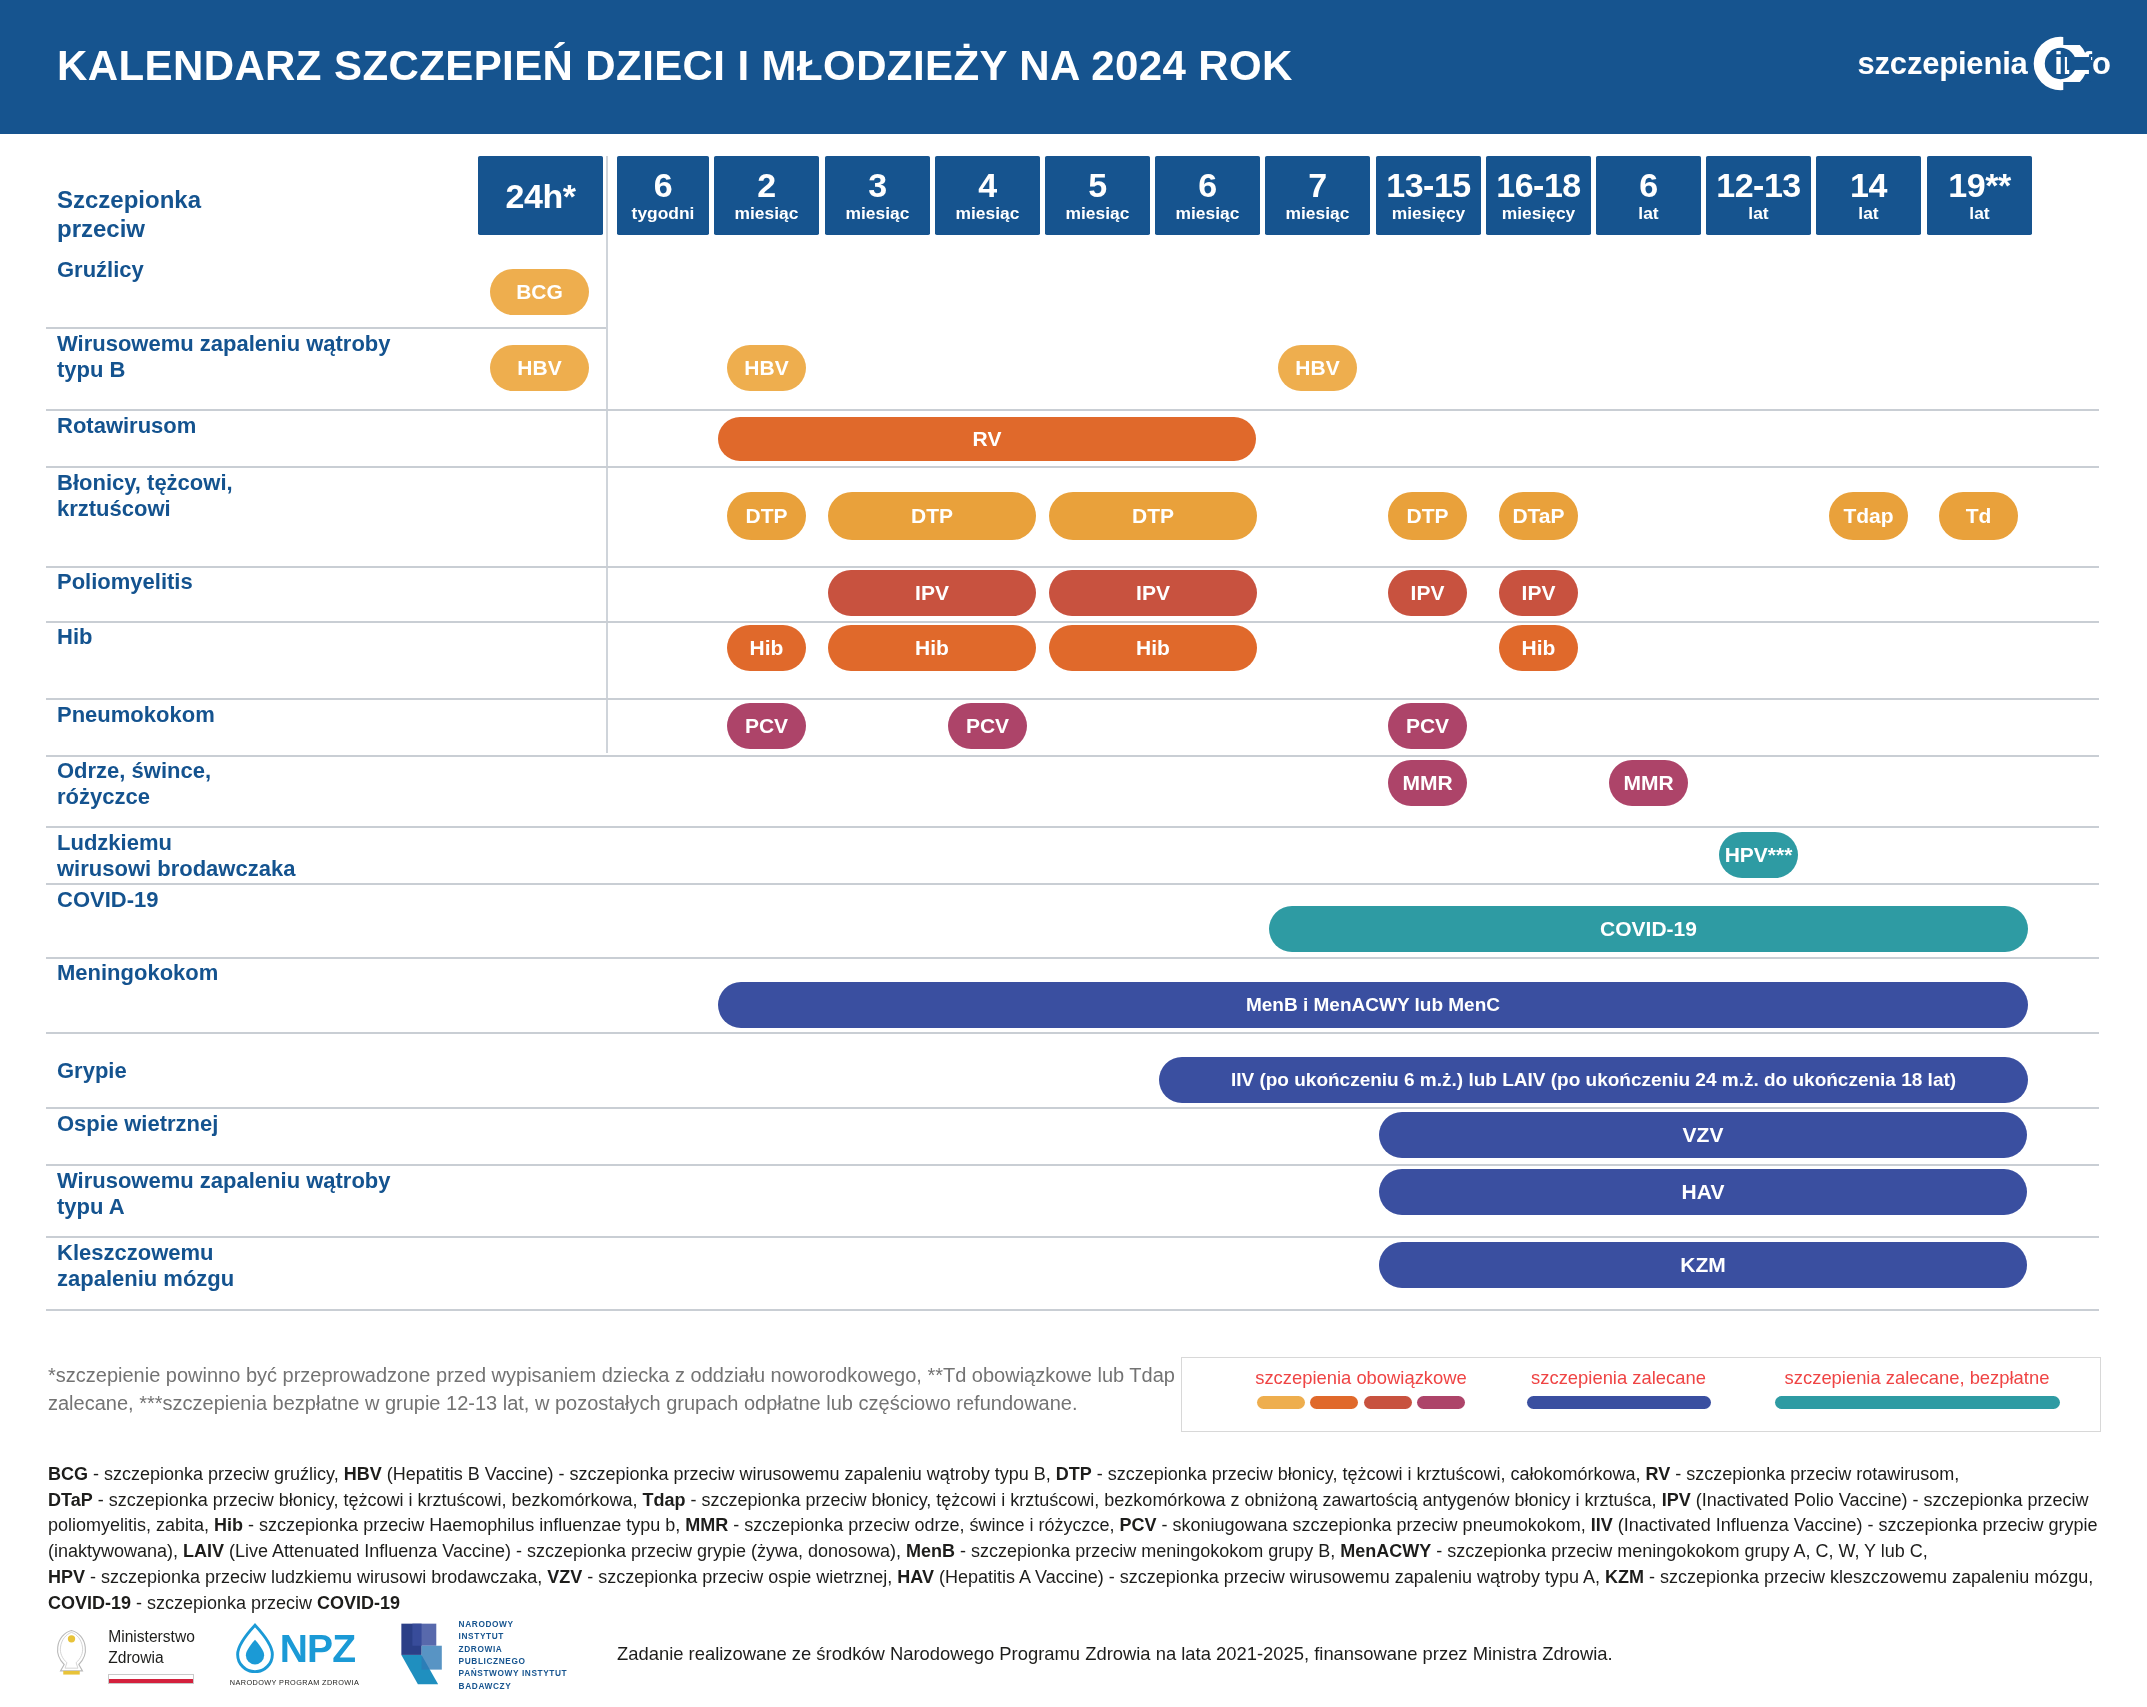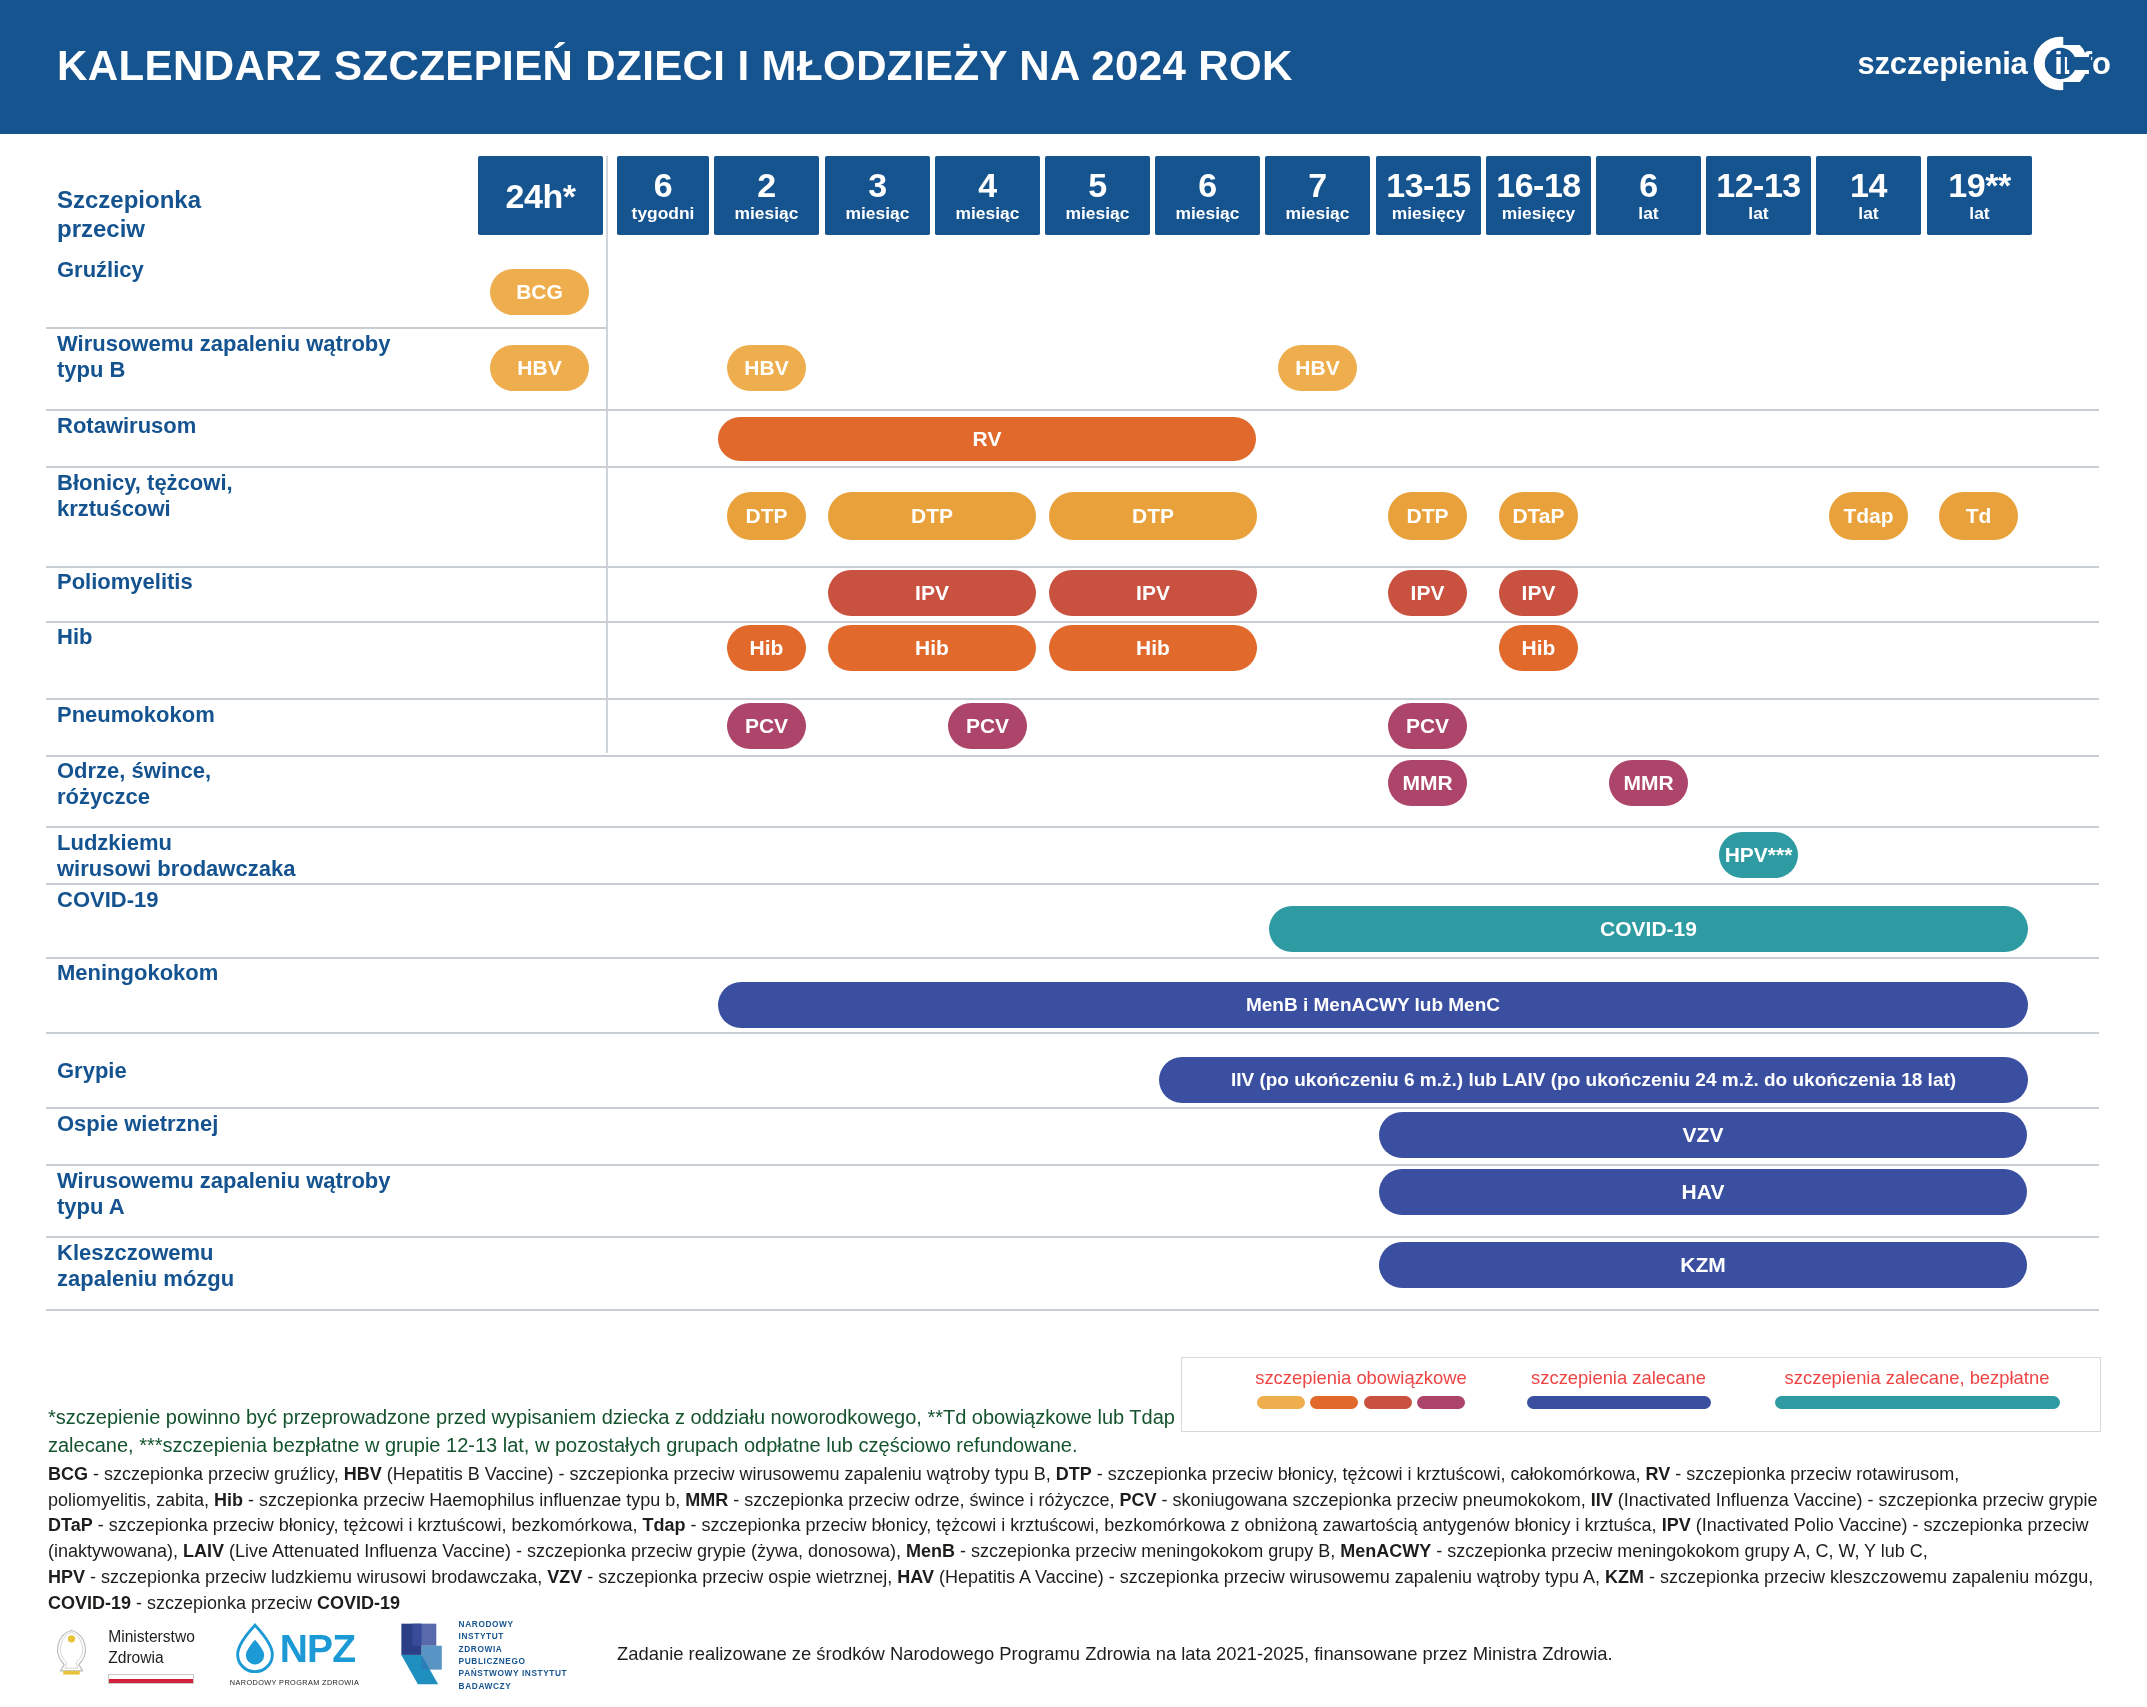--- a/index.html
+++ b/index.html
@@ -67,21 +67,21 @@
   .pill.small-txt{font-size:19px;}
 
   .headrow-title{
     position:absolute;left:57px;top:35px;
     font-size:24px;font-weight:bold;line-height:1.2;white-space:pre-line;margin-top:17px;
   }
 
   
   .footnotes{
     position:absolute;left:48px;top:1361px;width:1130px;
-    font-size:20px;color:#14532d;line-height:1.42;font-weight:normal;margin-top:42px;
+    font-size:20px;color:#737373;line-height:1.42;font-weight:normal;
   }
   .legendbox{
     position:absolute;left:1181px;top:1357px;width:918px;height:73px;
     border:0.9px solid #d8d8d8;background:#fff;
   }
   .legend-item{position:absolute;top:9.2px;text-align:center;}
   .legend-item .ltext{font-size:18.4px;color:#ef4444;white-space:nowrap;}
   .legend-swatches{display:flex;gap:5.5px;justify-content:center;margin-top:7.3px;}
   .sw{height:13px;border-radius:7.3px;}
 
@@ -277,22 +277,22 @@
       <div class="legend-item" style="left: 579px; width: 312px;">
         <div class="ltext">szczepienia zalecane, bezpłatne</div>
         <div class="legend-swatches">
           <div class="sw" style="background: rgb(46, 155, 163); width: 285px;"></div>
         </div>
       </div>
     </div>
 
   <div class="glossary" id="glossary">
       <div><b>BCG</b> - szczepionka przeciw gruźlicy, <b>HBV</b> (Hepatitis B Vaccine) - szczepionka przeciw wirusowemu zapaleniu wątroby typu B, <b>DTP</b> - szczepionka przeciw błonicy, tężcowi i krztuścowi, całokomórkowa, <b>RV</b> - szczepionka przeciw rotawirusom,</div>
+      <div><b>DTaP</b> - szczepionka przeciw błonicy, tężcowi i krztuścowi, bezkomórkowa, <b>Tdap</b> - szczepionka przeciw błonicy, tężcowi i krztuścowi, bezkomórkowa z obniżoną zawartością antygenów błonicy i krztuśca, <b>IPV</b> (Inactivated Polio Vaccine) - szczepionka przeciw</div>
       <div>poliomyelitis, zabita, <b>Hib</b> - szczepionka przeciw Haemophilus influenzae typu b, <b>MMR</b> - szczepionka przeciw odrze, śwince i różyczce, <b>PCV</b> - skoniugowana szczepionka przeciw pneumokokom,  <b>IIV</b> (Inactivated Influenza Vaccine) - szczepionka przeciw grypie</div>
-      <div><b>DTaP</b> - szczepionka przeciw błonicy, tężcowi i krztuścowi, bezkomórkowa, <b>Tdap</b> - szczepionka przeciw błonicy, tężcowi i krztuścowi, bezkomórkowa z obniżoną zawartością antygenów błonicy i krztuśca, <b>IPV</b> (Inactivated Polio Vaccine) - szczepionka przeciw</div>
       <div>(inaktywowana), <b>LAIV</b> (Live Attenuated Influenza Vaccine) - szczepionka przeciw grypie (żywa, donosowa), <b>MenB</b> - szczepionka przeciw meningokokom grupy B, <b>MenACWY</b> - szczepionka przeciw meningokokom grupy A, C, W, Y lub C,</div>
       <div><b>HPV</b> - szczepionka przeciw ludzkiemu wirusowi brodawczaka, <b>VZV</b> - szczepionka przeciw ospie wietrznej, <b>HAV</b> (Hepatitis A Vaccine) - szczepionka przeciw wirusowemu zapaleniu wątroby typu A, <b>KZM</b> - szczepionka przeciw kleszczowemu zapaleniu mózgu,</div>
       <div><b>COVID-19</b> - szczepionka przeciw <b>COVID-19</b></div>
     </div>
 
   <div class="logos">
     <div class="logo-mz">
       <span>
         <svg width="55" height="61" viewBox="0 0 60 66">
           <path d="M30 8 C22 10 16 17 15 26 C14 33 17 40 22 45 L18 52 L42 52 L38 45 C43 40 46 33 45 26 C44 17 38 10 30 8 Z" fill="#ffffff" stroke="#b9b9b9" stroke-width="1.2"></path>

